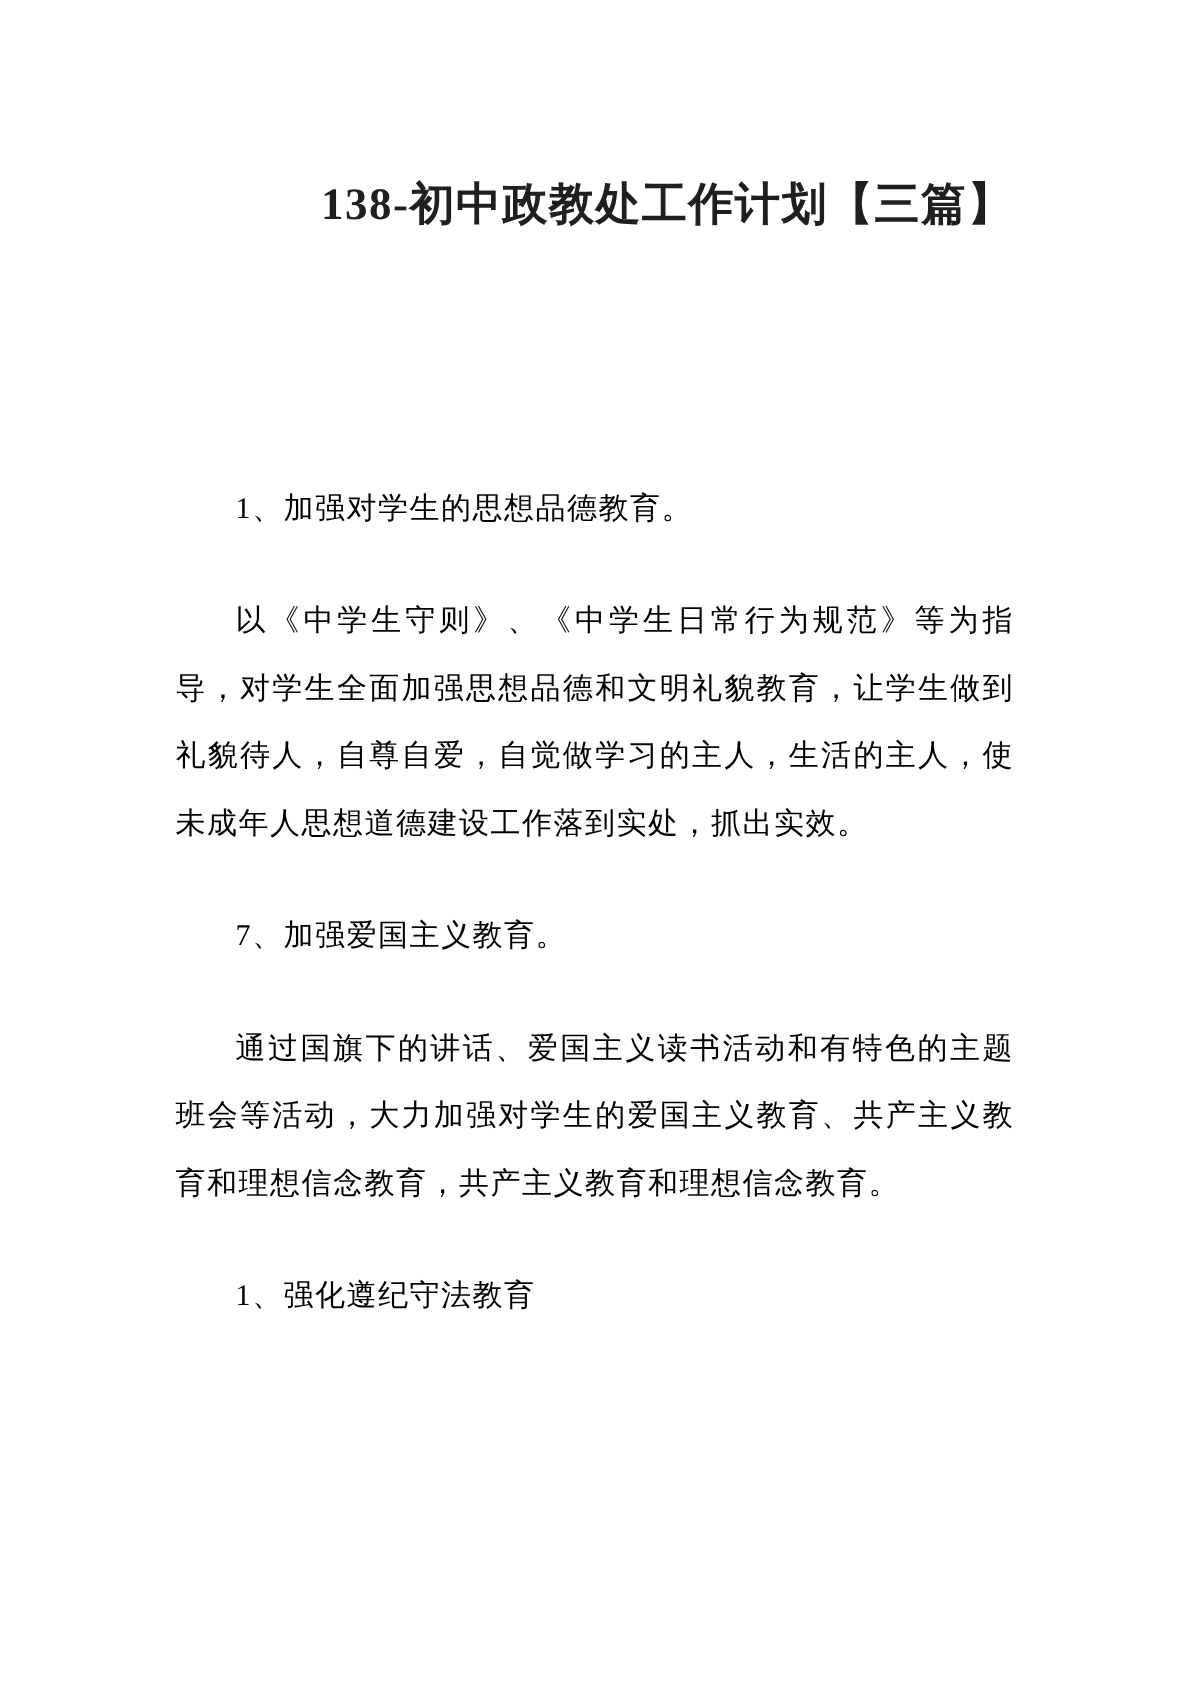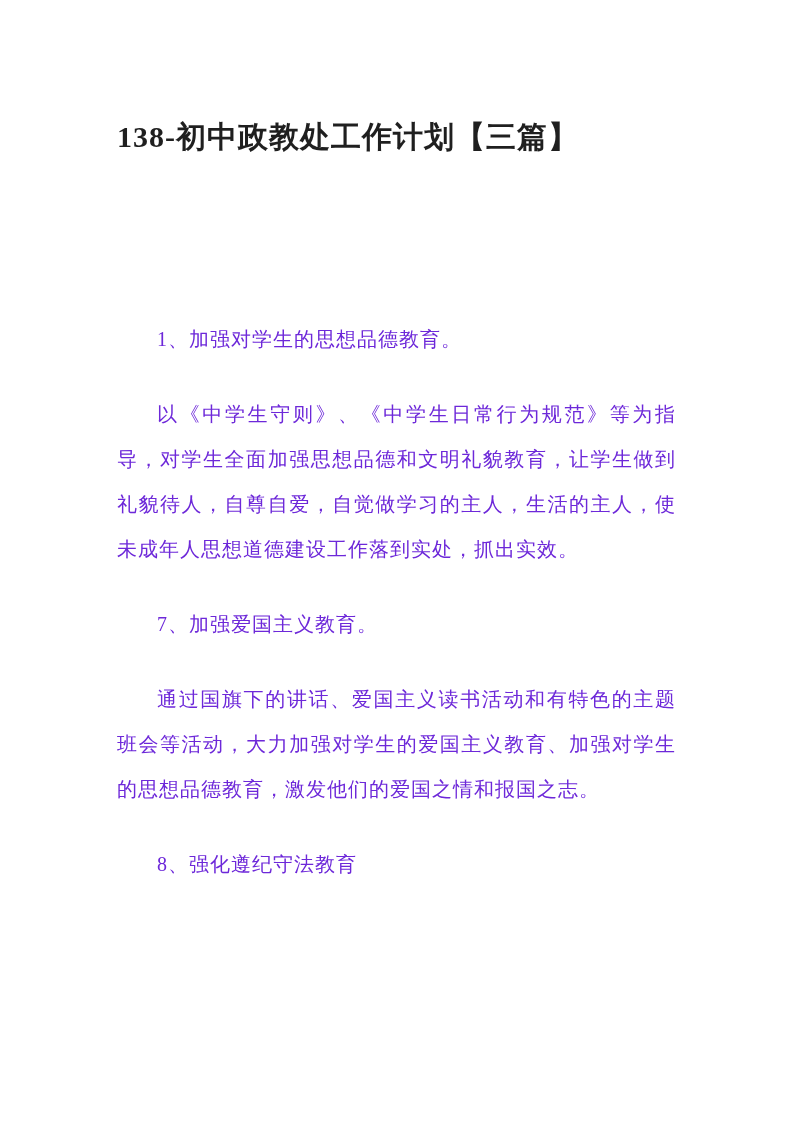--- a/index.html
+++ b/index.html
@@ -17,52 +17,52 @@
     box-sizing: border-box;
     width: 793px;
     height: 1122px;
     padding: 0 117px;
     background: #ffffff;
   }
   .doc-title {
     margin: 112px 0 0 0;
     font-size: 30px;
     font-weight: bold;
-    text-align: left;
+    text-align: right;
     color: #1f1f1f;
     letter-spacing: 1px;
     line-height: 50px;
     font-family: "Liberation Serif", "DejaVu Serif", serif;
   }
   .content {
     margin-top: 155px;
   }
   .content p {
     margin: 0 0 30px 0;
     font-size: 20px;
     line-height: 45px;
-    color: #6d28d9;
+    color: #000000;
     text-indent: 2em;
     text-align: justify;
     text-justify: inter-ideograph;
     letter-spacing: 1px;
     font-family: "Liberation Serif", "DejaVu Serif", serif;
   }
 </style>
 </head>
 <body>
 
 <div class="page">
   <h1 class="doc-title">138-初中政教处工作计划【三篇】</h1>
 
   <div class="content">
     <p>1、加强对学生的思想品德教育。</p>
 
     <p>以《中学生守则》、《中学生日常行为规范》等为指导，对学生全面加强思想品德和文明礼貌教育，让学生做到礼貌待人，自尊自爱，自觉做学习的主人，生活的主人，使未成年人思想道德建设工作落到实处，抓出实效。</p>
 
     <p>7、加强爱国主义教育。</p>
 
-    <p>通过国旗下的讲话、爱国主义读书活动和有特色的主题班会等活动，大力加强对学生的爱国主义教育、加强对学生的思想品德教育，激发他们的爱国之情和报国之志。</p>
+    <p>通过国旗下的讲话、爱国主义读书活动和有特色的主题班会等活动，大力加强对学生的爱国主义教育、共产主义教育和理想信念教育，共产主义教育和理想信念教育。</p>
 
-    <p>8、强化遵纪守法教育</p>
+    <p>1、强化遵纪守法教育</p>
 
   </div>
 </div>
 
 </body></html>

